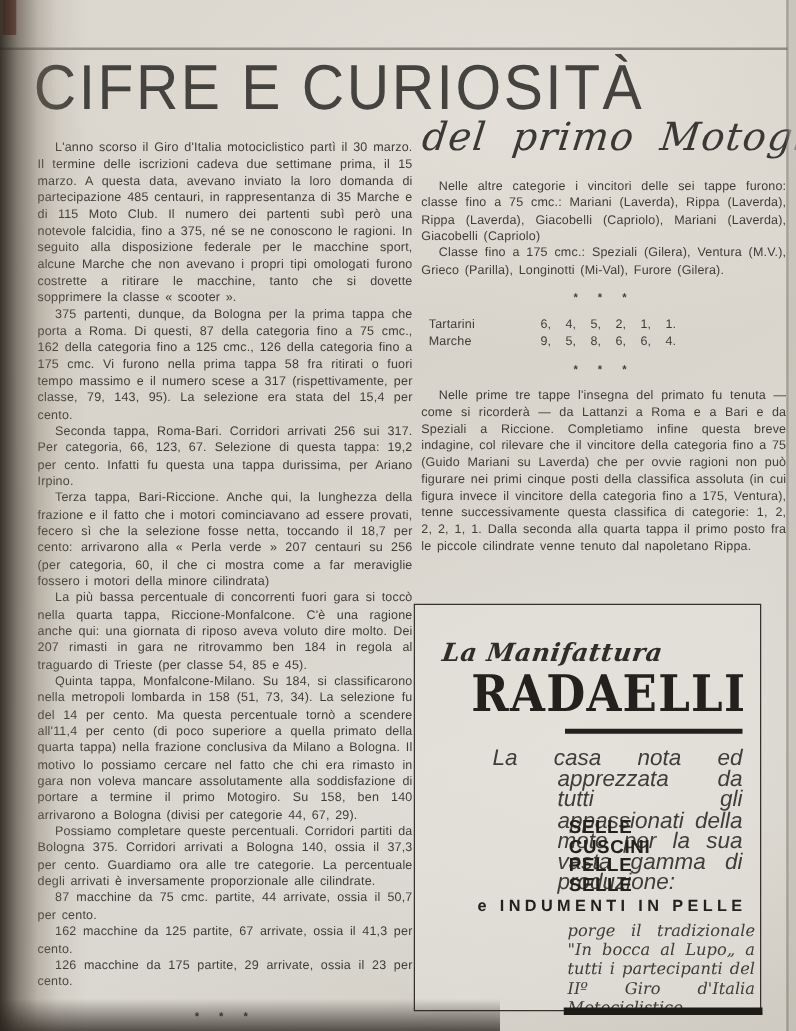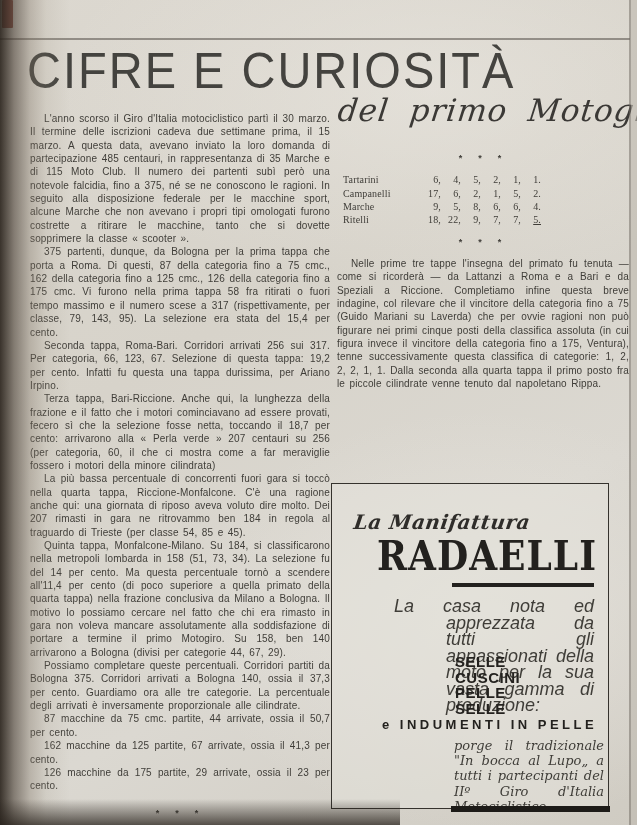--- a/index.html
+++ b/index.html
@@ -25,21 +25,21 @@
   .subtitle{position:absolute;left:338px;top:92px;font-family:"DejaVu Serif",serif;font-style:italic;
     font-size:31px;color:#3b3936;transform:skewX(-7deg);letter-spacing:1px;word-spacing:10px;white-space:nowrap;}
 
   .col{position:absolute;font-size:10px;line-height:13.35px;text-align:justify;word-spacing:1.5px;letter-spacing:.15px;}
   .col-left{left:30px;top:112px;width:300px;}
   .col-right{left:337px;top:143px;width:292px;}
   .par{margin:0;text-indent:14px;}
   .sep{font-weight:bold;font-size:9px;letter-spacing:6px;text-align:center;margin:14px 0 12px;text-indent:0;}
   .sep-tight{margin:9px 0 8px;}
 
-  .results-table{margin:5px 0 2px 6px;font-family:Liberation Serif, serif;}
+  .results-table{margin:5px 0 2px 6px;}
   .trow{white-space:nowrap;}
   .tname{display:inline-block;width:78px;}
   .tcell{display:inline-block;width:20px;text-align:right;}
   .tcell.u{text-decoration:underline;}
 
   .ad{position:absolute;left:331px;top:483px;width:276px;height:324px;border:1.5px solid #35322d;
     background:rgba(228,225,218,.55);z-index:4;}
   .ad-prefix{position:absolute;left:22px;top:26px;font-family:"DejaVu Serif",serif;font-style:italic;
     font-weight:bold;font-size:20px;color:#2f2d2a;transform:skewX(-8deg);letter-spacing:.5px;}
   .ad-brand{position:absolute;right:11px;top:48px;font-family:"DejaVu Serif",serif;font-weight:bold;
@@ -76,34 +76,30 @@
     <p class="par">Quinta tappa, Monfalcone-Milano. Su 184, si classificarono nella metropoli lombarda in 158 (51, 73, 34). La selezione fu del 14 per cento. Ma questa percentuale tornò a scendere all'11,4 per cento (di poco superiore a quella primato della quarta tappa) nella frazione conclusiva da Milano a Bologna. Il motivo lo possiamo cercare nel fatto che chi era rimasto in gara non voleva mancare assolutamente alla soddisfazione di portare a termine il primo Motogiro. Su 158, ben 140 arrivarono a Bologna (divisi per categorie 44, 67, 29).</p>
     <p class="par">Possiamo completare queste percentuali. Corridori partiti da Bologna 375. Corridori arrivati a Bologna 140, ossia il 37,3 per cento. Guardiamo ora alle tre categorie. La percentuale degli arrivati è inversamente proporzionale alle cilindrate.</p>
     <p class="par">87 macchine da 75 cmc. partite, 44 arrivate, ossia il 50,7 per cento.</p>
     <p class="par">162 macchine da 125 partite, 67 arrivate, ossia il 41,3 per cento.</p>
     <p class="par">126 macchine da 175 partite, 29 arrivate, ossia il 23 per cento.</p>
     <div class="sep">* * *</div>
 
   </div>
 
   <div class="col col-right">
+    <p class="par">Nelle altre categorie i vincitori delle sei tappe furono: classe fino a 75 cmc.: Mariani (Laverda), Rippa (Laverda), Rippa (Laverda), Giacobelli (Capriolo), Mariani (Laverda), Giacobelli (Capriolo)</p>
+    <p class="par">Classe fino a 175 cmc.: Speziali (Gilera), Ventura (M.V.), Grieco (Parilla), Longinotti (Mi-Val), Furore (Gilera).</p>
     <div class="sep sep-tight">* * *</div>
 
     <div class="results-table">
       <div class="trow">
         <span class="tname">Tartarini</span><span class="tcell">6,</span><span class="tcell">4,</span><span class="tcell">5,</span><span class="tcell">2,</span><span class="tcell">1,</span><span class="tcell">1.</span>
       </div>
       <div class="trow">
-        <span class="tname">Campanelli</span><span class="tcell">17,</span><span class="tcell">6,</span><span class="tcell">2,</span><span class="tcell">1,</span><span class="tcell">5,</span><span class="tcell">2.</span>
-      </div>
-      <div class="trow">
         <span class="tname">Marche</span><span class="tcell">9,</span><span class="tcell">5,</span><span class="tcell">8,</span><span class="tcell">6,</span><span class="tcell">6,</span><span class="tcell">4.</span>
-      </div>
-      <div class="trow">
-        <span class="tname">Ritelli</span><span class="tcell">18,</span><span class="tcell">22,</span><span class="tcell">9,</span><span class="tcell">7,</span><span class="tcell">7,</span><span class="tcell u">5.</span>
       </div>
     </div>
 
     <div class="sep sep-tight">* * *</div>
     <p class="par">Nelle prime tre tappe l'insegna del primato fu tenuta — come si ricorderà — da Lattanzi a Roma e a Bari e da Speziali a Riccione. Completiamo infine questa breve indagine, col rilevare che il vincitore della categoria fino a 75 (Guido Mariani su Laverda) che per ovvie ragioni non può figurare nei primi cinque posti della classifica assoluta (in cui figura invece il vincitore della categoria fino a 175, Ventura), tenne successivamente questa classifica di categorie: 1, 2, 2, 2, 1, 1. Dalla seconda alla quarta tappa il primo posto fra le piccole cilindrate venne tenuto dal napoletano Rippa.</p>
   </div>
 
   <div class="ad">
     <div class="ad-prefix">La Manifattura</div>
     <div class="ad-brand">RADAELLI</div>

